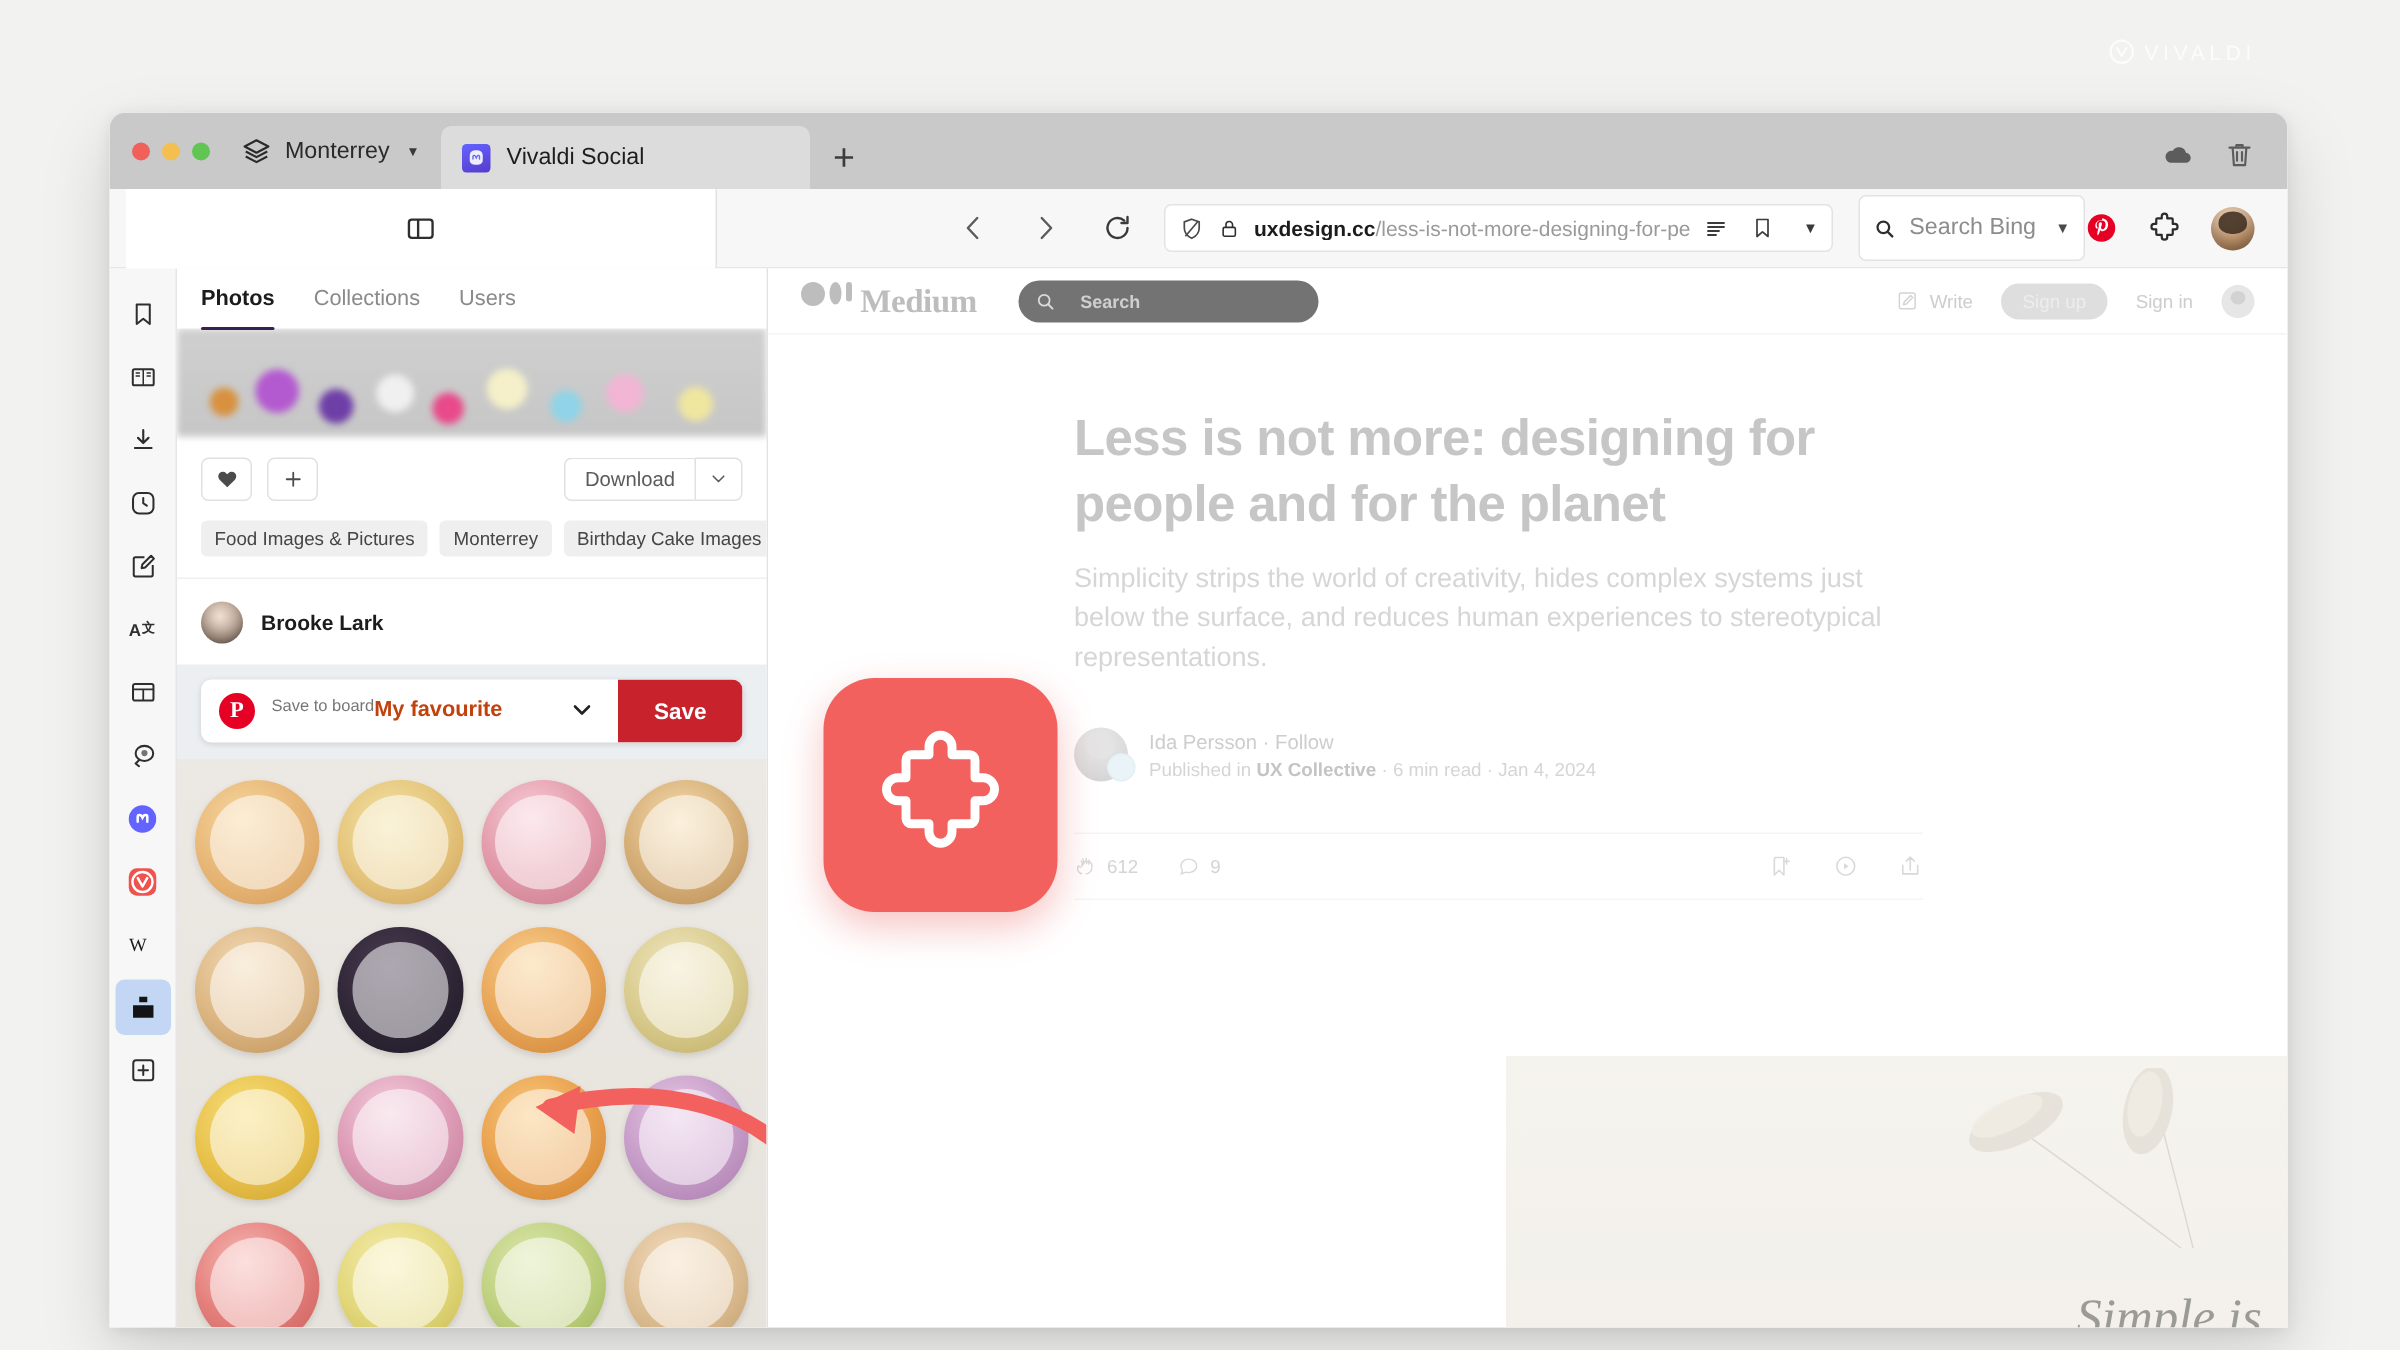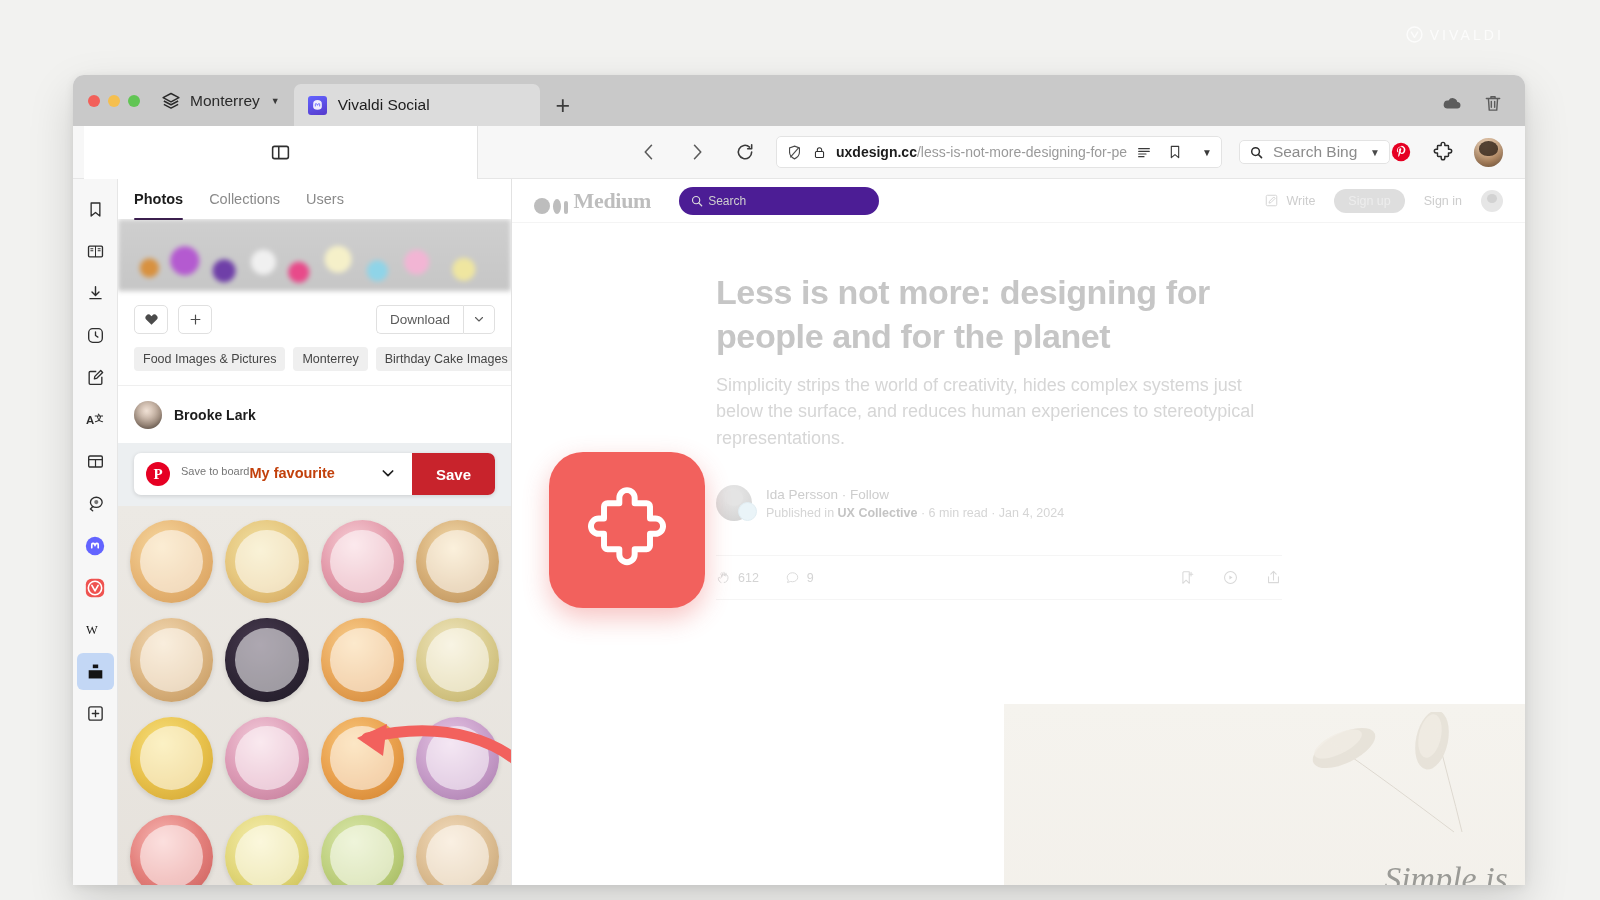--- a/index.html
+++ b/index.html
@@ -93,21 +93,21 @@
   .ab-nav .ab-icon { width: 42px; color:#6a6a6a;}
   .urlbar {
     flex: 1 1 auto; height: 32px; background:#fff; border-radius: 5px;
     display:flex; align-items:center; gap: 9px; padding: 0 9px;
     margin-left: 10px; border: 1px solid #e3e3e3;
     max-width: 489px;
   }
   .url-text { font-size: 14px; color:#9a9a9a; white-space:nowrap; overflow:hidden; flex:1 1 auto;}
   .url-text b { color:#1c1c1c; font-weight: 700; }
   .searchbar {
-    width: 280px; height: 24px; background:#fff; border-radius:5px;
+    width: 280px; height: 44px; background:#fff; border-radius:5px;
     display:flex; align-items:center; gap:9px; padding:0 9px;
     margin-left: 17px; border:1px solid #e3e3e3;
   }
   .search-ph { font-size:15.5px; color:#8c8c8c; flex:1 1 auto;}
   .ab-right { margin-left:auto; display:flex; align-items:center; gap:20px; padding-right:22px;}
   .avatar-btn {
     width:29px;height:29px;border-radius:50%;
     background: radial-gradient(circle at 40% 30%, #e8c9a8, #b98c63 62%, #7d5a3a);
     box-shadow: inset 0 -6px 9px rgba(0,0,0,.22), inset 0 5px 8px rgba(255,255,255,.25);
     position:relative; overflow:hidden;
@@ -247,31 +247,31 @@
 
   
   .arrow { position:absolute; left:225px; top:212px; width:210px; height:85px; pointer-events:none; z-index:6;}
 
   
   .page { flex:1 1 auto; background:#ffffff; position:relative; overflow:hidden; }
   .m-header {
     height: 44px; display:flex; align-items:center; padding: 0 22px; gap: 16px;
     border-bottom: 1px solid #f4f4f4;
   }
-  .m-logo { display:flex; align-items:flex-end; gap:3px; }
+  .m-logo { display:flex; align-items:flex-start; gap:3px; }
   .m-logo .d1 { width:16px;height:16px;border-radius:50%;background:#bdbdbd;}
   .m-logo .d2 { width:8px;height:15px;border-radius:50%;background:#bdbdbd;}
   .m-logo .d3 { width:3.5px;height:13px;border-radius:2px;background:#bdbdbd;}
   .m-logo-text {
     font-family:"Liberation Serif", serif; font-size:22px; color:#bdbdbd;
     font-weight:700; letter-spacing:-.3px; margin-left:3px;
   }
   .m-search {
-    display:flex;align-items:center;gap:4px; background:#4c1d95; border-radius:16px;
-    width:200px;height:28px;padding:0 11px; margin-left:12px;
+    display:flex;align-items:center;gap:16px; background:#737373; border-radius:16px;
+    width:200px;height:28px;padding:0 11px; margin-left:12px;font-weight:bold;
   }
   .m-search span { font-size:12px; color:#cfcfcf; }
   .m-head-right { margin-left:auto; display:flex; align-items:center; gap:19px;}
   .m-write { display:flex; align-items:center; gap:7px; color:#cdcdcd; font-size:12.5px;}
   .m-signup { background:#dedede; color:#ededed; font-size:12.5px; border-radius:13px; padding:5px 14px;}
   .m-signin { color:#cdcdcd; font-size:12.5px;}
   .m-ava { width:22px;height:22px;border-radius:50%;background:#e6e6e6; position:relative;}
   .m-ava::after{content:"";position:absolute;left:6px;top:4px;width:10px;height:9px;border-radius:50%;background:#d2d2d2;}
 
   .article { padding: 48px 0 0 204px; }

